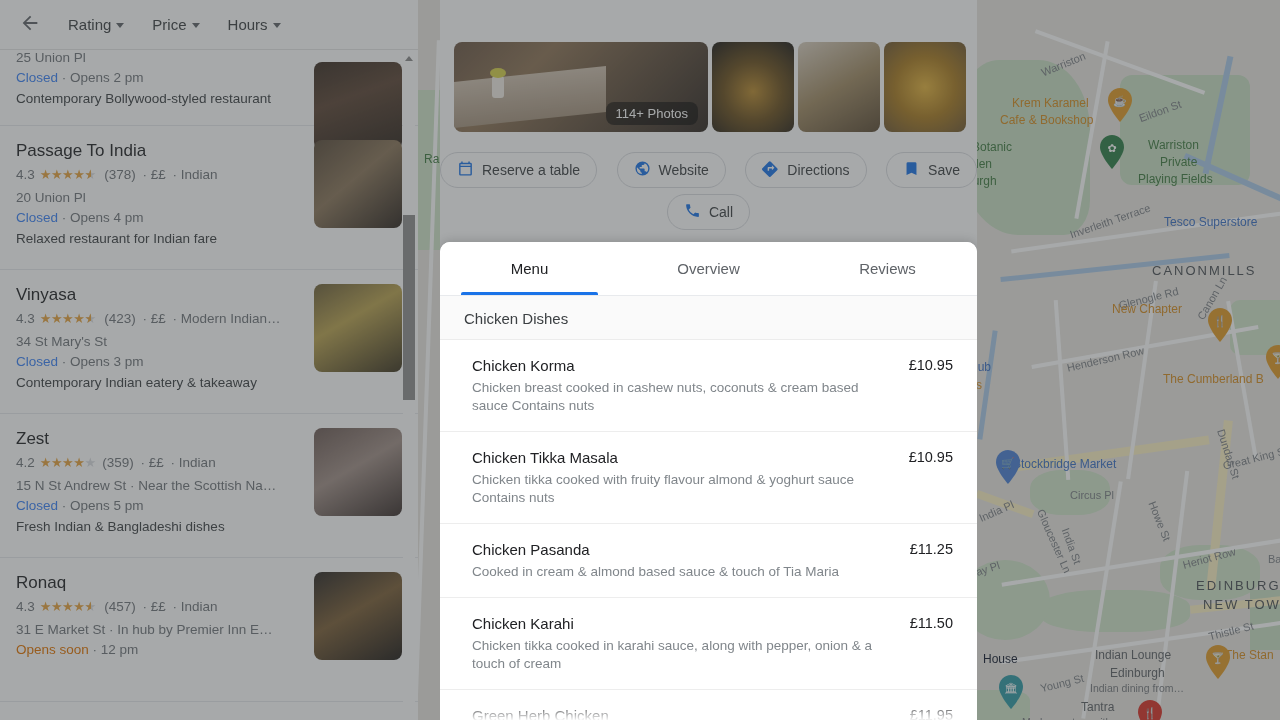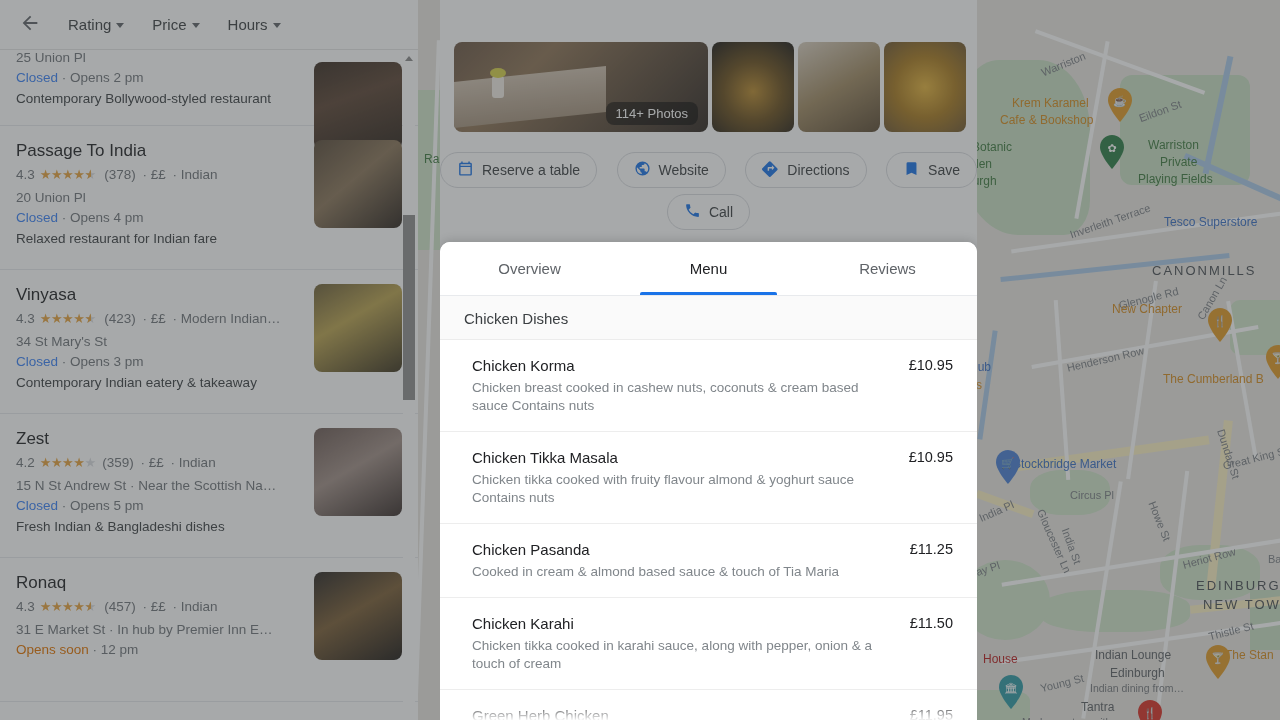--- a/index.html
+++ b/index.html
@@ -21,21 +21,21 @@
   .map-road { position: absolute; background: #ffffff; }
   .map-road-major { position: absolute; background: #fbf0c4; }
   .map-water { position: absolute; background: #a9c9e8; }
   .map-label {
     position: absolute; font-size: 12px; color: #5b5f63;
     white-space: nowrap; font-family: "Liberation Sans", sans-serif;
   }
   .map-label.green { color: #3f7a40; }
   .map-label.blue { color: #3a6fc4; }
   .map-label.orange { color: #d68c1f; }
-  .map-label.teal { color: #b91c1c; }
+  .map-label.teal { color: #0f172a; }
   .map-label.dark { color: #4a4f54; letter-spacing: 2px; font-size: 13px; }
   .map-label.grey-street { color: #7b7f84; font-size: 11px; }
   .map-label.sub { color: #76797d; font-size: 10.5px; }
 
   .pin {
     position: absolute; width: 26px; height: 34px;
   }
   .pin svg { width: 26px; height: 34px; display: block; }
 
   
@@ -587,25 +587,25 @@
         <span>Call</span>
       </div>
     </div>
   </div>
 
   <div class="dim"></div>
 
   <div class="place-panel sheet-above" style="background:transparent;">
     <div class="panel-sheet">
       <div class="tabs" id="tabs">
+          <div class="tab active">
+            <span>Menu</span>
+          </div>
           <div class="tab">
             <span>Overview</span>
-          </div>
-          <div class="tab active">
-            <span>Menu</span>
           </div>
           <div class="tab">
             <span>Reviews</span>
           </div>
         </div>
       <div class="menu-section-head">Chicken Dishes</div>
       <div class="menu-items" id="menu-items">
           <div class="menu-item">
             <div class="mi-left">
               <div class="mi-name">Chicken Korma</div>

